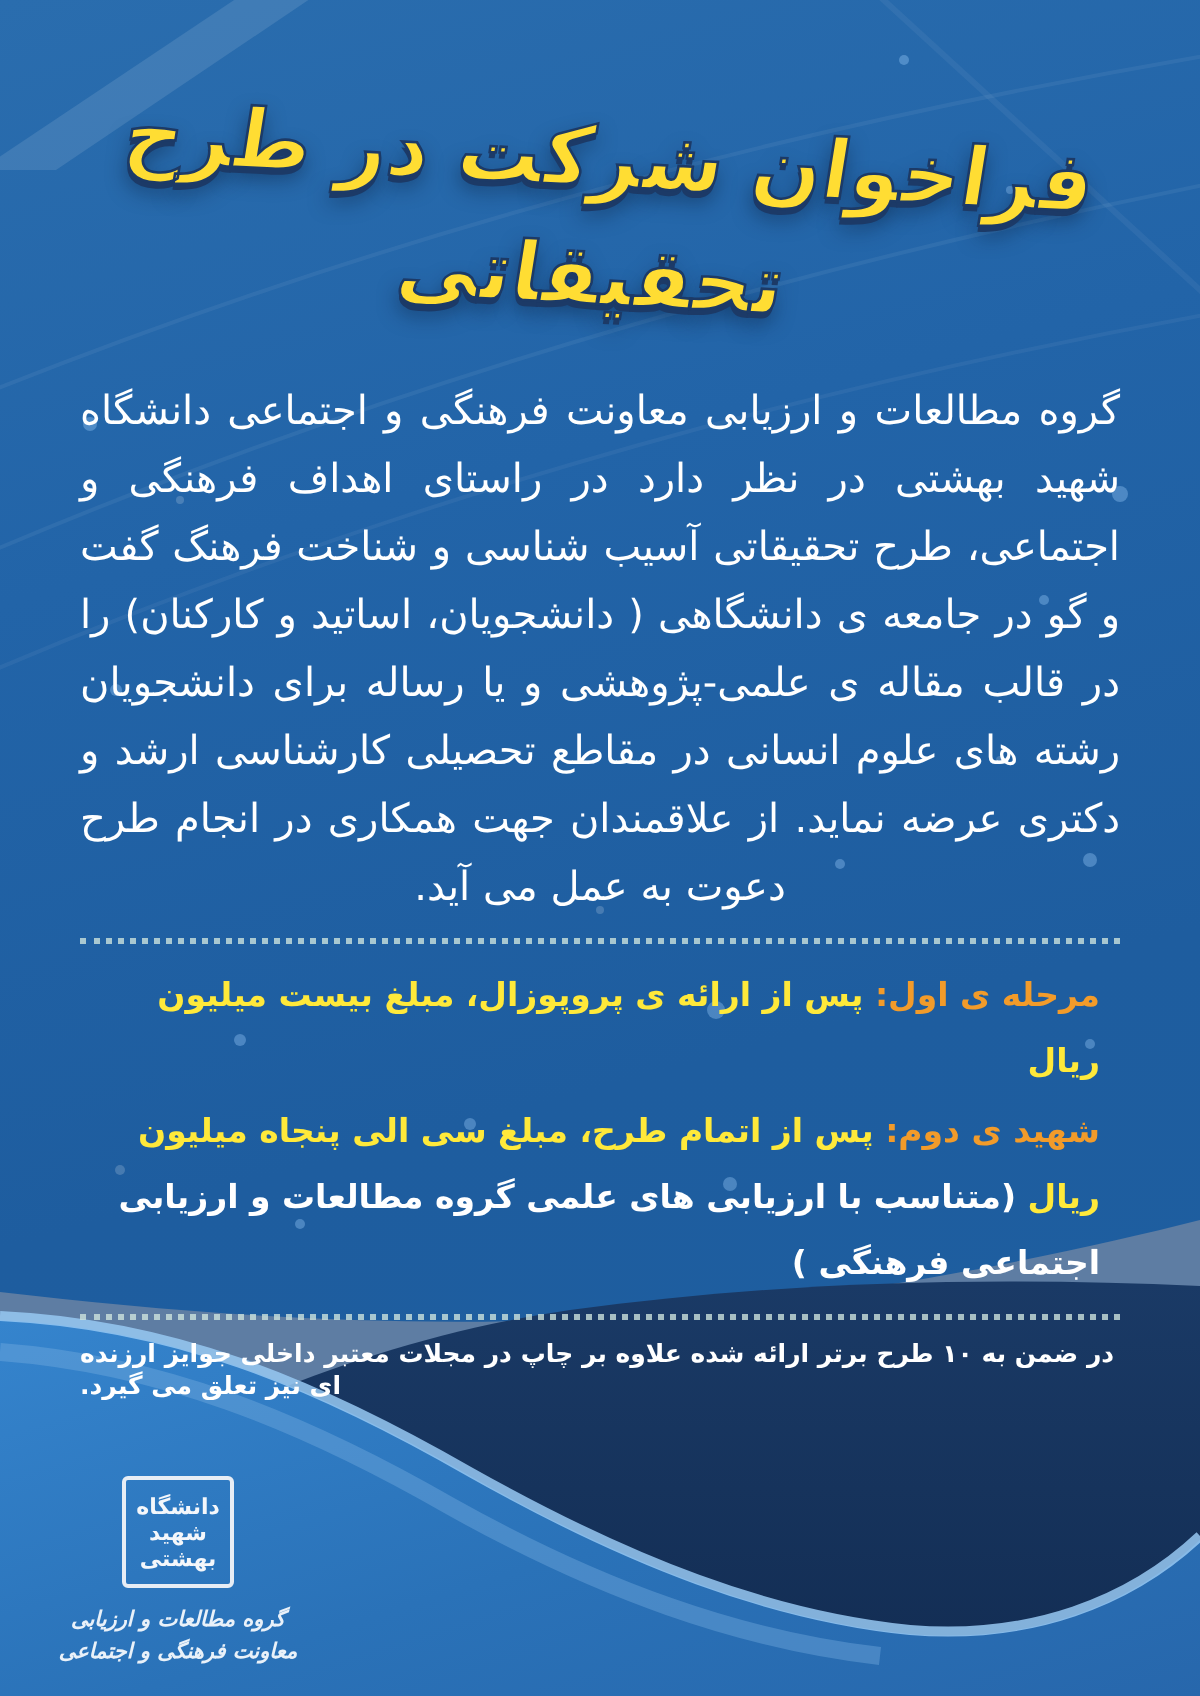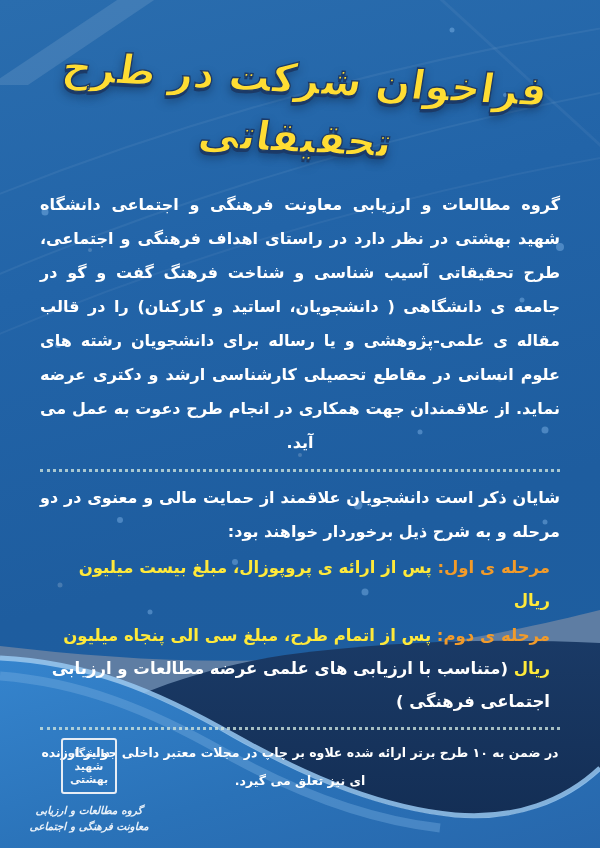--- a/index.html
+++ b/index.html
@@ -24,21 +24,21 @@
     line-height:1.45;
     z-index:4;
   }
 
   .content{
     position:absolute;top:188px;left:40px;right:40px;
     direction:rtl;color:#ffffff;z-index:4;
   }
   .intro{
     margin:0;
-    font-size:16px;font-weight:bold;
+    font-size:20px;font-weight:normal;
     line-height:34px;
     text-align:justify;text-align-last:center;
   }
   .sep{
     height:0;border:none;
     border-top:3px dotted rgba(207,229,222,.78);
     margin:9px 0;
   }
   .support{
     margin:0;
@@ -51,22 +51,22 @@
     font-size:16.5px;font-weight:bold;
     line-height:33px;
     text-align:right;
   }
   .stage .label{color:#f29b2a;}
   .stage .amount{color:#ffe93a;}
   .stage .suffix{color:#ffffff;}
   .bonus{
     margin:3px 0 0;
     font-size:12.5px;font-weight:bold;
-    line-height:28px;
-    text-align:center;color:#ffffff;
+    line-height:16px;
+    text-align:left;color:#ffffff;
   }
 
   .footer{
     position:absolute;left:10px;bottom:14px;width:158px;
     text-align:center;direction:rtl;color:#eef4fb;z-index:5;
   }
   .logo-box{
     width:56px;height:56px;box-sizing:border-box;
     border:2px solid #e7edf5;border-radius:3px;
     margin:0 auto 8px;
@@ -141,25 +141,24 @@
   </svg>
 
   <div class="title">فراخوان شرکت در طرح تحقیقاتی</div>
 
   <div class="content">
 
     <p class="intro">گروه مطالعات و ارزیابی معاونت فرهنگی و اجتماعی دانشگاه شهید بهشتی در نظر دارد در راستای اهداف فرهنگی و اجتماعی، طرح تحقیقاتی آسیب شناسی و شناخت فرهنگ گفت و گو در جامعه ی دانشگاهی ( دانشجویان، اساتید و کارکنان) را در قالب مقاله ی علمی-پژوهشی و یا رساله برای دانشجویان رشته های علوم انسانی در مقاطع تحصیلی کارشناسی ارشد و دکتری عرضه نماید. از علاقمندان جهت همکاری در انجام طرح دعوت به عمل می آید.</p>
 
     <hr class="sep">
 
-    <p class="support">شایان ذکر است دانشجویان علاقمند از حمایت مالی و معنوی در دو مرحله و به شرح ذیل برخوردار خواهند بود:</p>
 
     <p class="stage"><span class="label">مرحله ی اول:</span> <span class="amount">پس از ارائه ی پروپوزال، مبلغ بیست میلیون ریال</span></p>
 
-    <p class="stage"><span class="label">مرحله ی دوم:</span> <span class="amount">پس از اتمام طرح، مبلغ سی الی پنجاه میلیون ریال</span> <span class="suffix">(متناسب با ارزیابی های علمی عرضه مطالعات و ارزیابی اجتماعی فرهنگی )</span></p>
+    <p class="stage"><span class="label">شهید ی دوم:</span> <span class="amount">پس از اتمام طرح، مبلغ سی الی پنجاه میلیون ریال</span> <span class="suffix">(متناسب با ارزیابی های علمی گروه مطالعات و ارزیابی اجتماعی فرهنگی )</span></p>
 
     <hr class="sep">
 
     <p class="bonus">در ضمن به ۱۰ طرح برتر ارائه شده علاوه بر چاپ در مجلات معتبر داخلی جوایز ارزنده ای نیز تعلق می گیرد.</p>
 
   </div>
 
   <div class="footer">
     <div class="logo-box">
       <div class="logo-text">دانشگاه شهید بهشتی</div>

